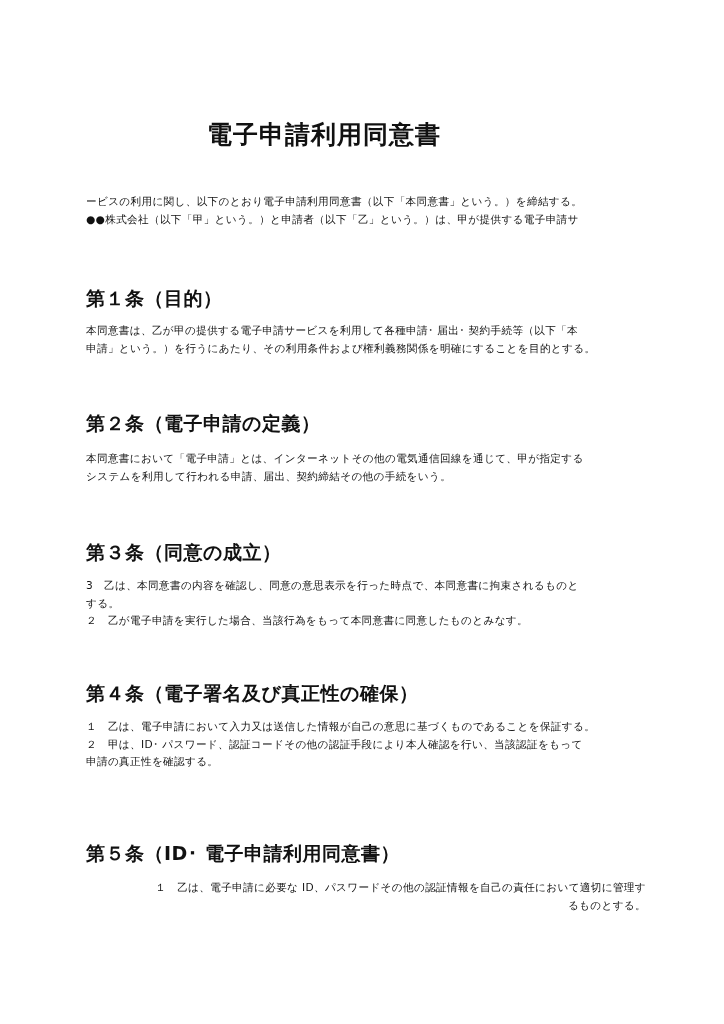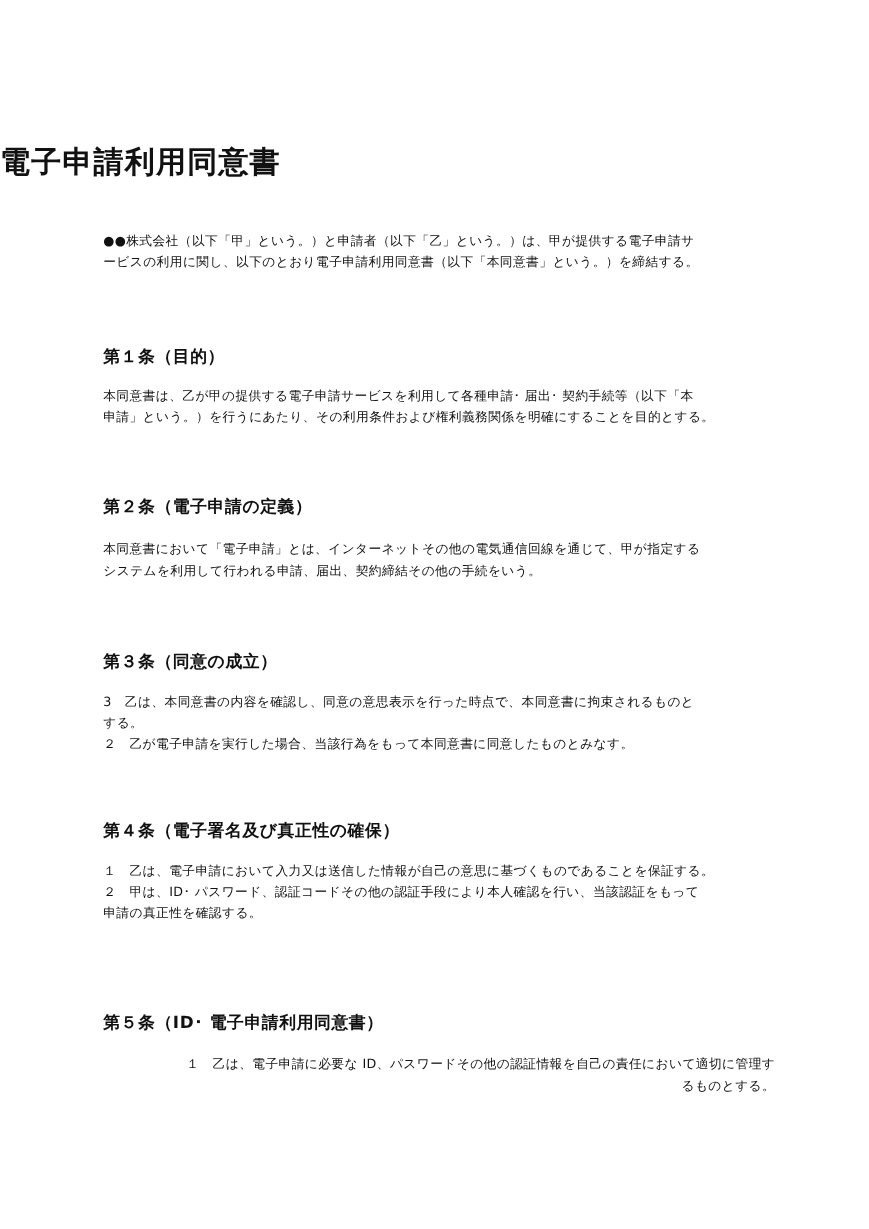--- a/index.html
+++ b/index.html
@@ -21,20 +21,21 @@
       top: 0;
       width: 724px;
       height: 1024px;
       background: #ffffff;
     }
     .title {
       position: absolute;
       left: 0;
       top: 118px;
       width: 648px;
+      text-align: center;
       font-size: 25px;
       font-weight: bold;
       letter-spacing: 1px;
       line-height: 34px;
       margin: 0;
     }
     .para {
       position: absolute;
       left: 86px;
       width: 560px;
@@ -43,39 +44,39 @@
       margin: 0;
       letter-spacing: 0.35px;
     }
     .para span.line {
       display: block;
       white-space: nowrap;
     }
     .heading {
       position: absolute;
       left: 86px;
-      font-size: 14px;
+      font-size: 19px;
       font-weight: bold;
       line-height: 26px;
       margin: 0;
       letter-spacing: 0.5px;
       white-space: nowrap;
       text-align: center;
     }
   </style>
 </head>
 <body>
 
 <div class="page">
 
   <h1 class="title">電子申請利用同意書</h1>
 
   <p class="para" style="top:193px;">
+    <span class="line">ービスの利用に関し、以下のとおり電子申請利用同意書（以下「本同意書」という。）を締結する。</span>
     <span class="line">●●株式会社（以下「甲」という。）と申請者（以下「乙」という。）は、甲が提供する電子申請サ</span>
-    <span class="line">ービスの利用に関し、以下のとおり電子申請利用同意書（以下「本同意書」という。）を締結する。</span>
   </p>
 
   <h2 class="heading" style="top:285px;">第１条（目的）</h2>
   <p class="para" style="top:322px;">
     <span class="line">本同意書は、乙が甲の提供する電子申請サービスを利用して各種申請･ 届出･ 契約手続等（以下「本</span>
     <span class="line">申請」という。）を行うにあたり、その利用条件および権利義務関係を明確にすることを目的とする。</span>
   </p>
 
   <h2 class="heading" style="top:410px;">第２条（電子申請の定義）</h2>
   <p class="para" style="top:450px;">

